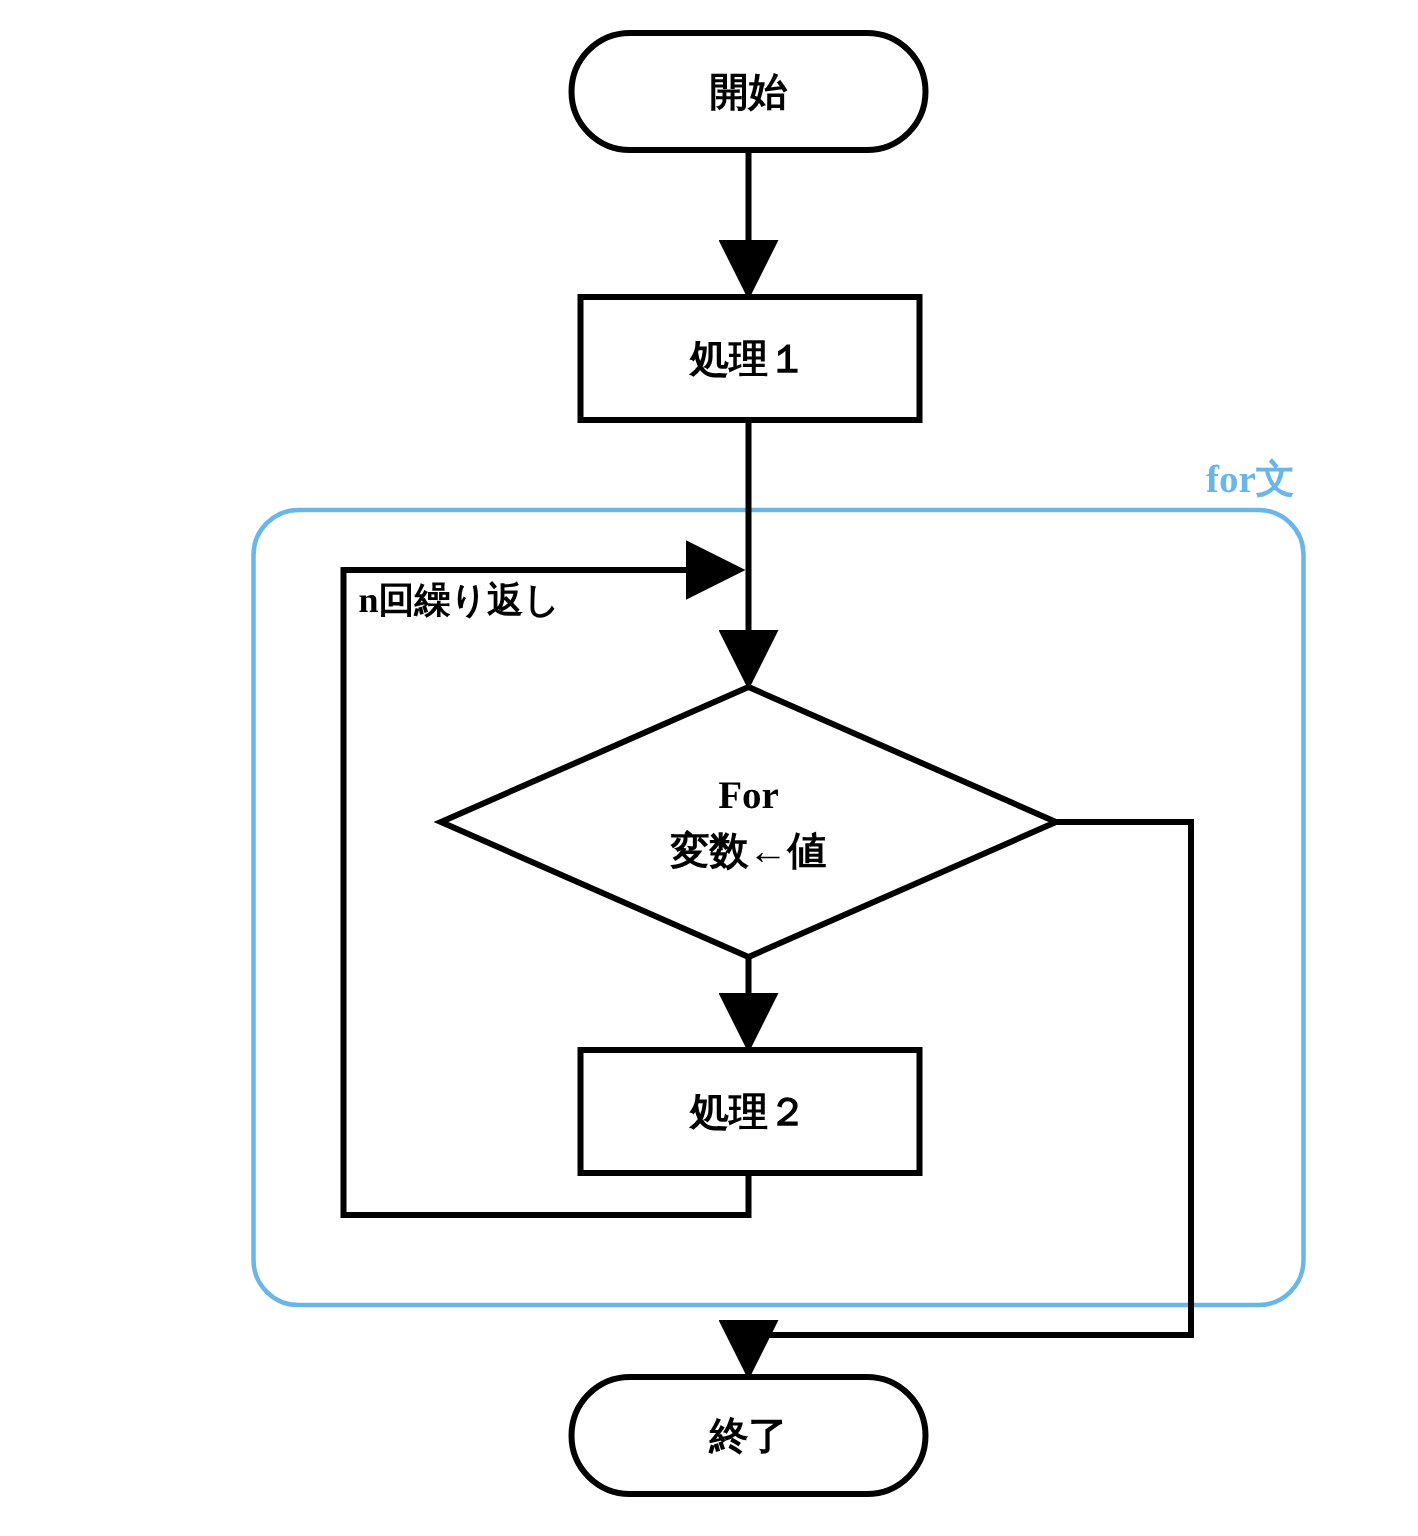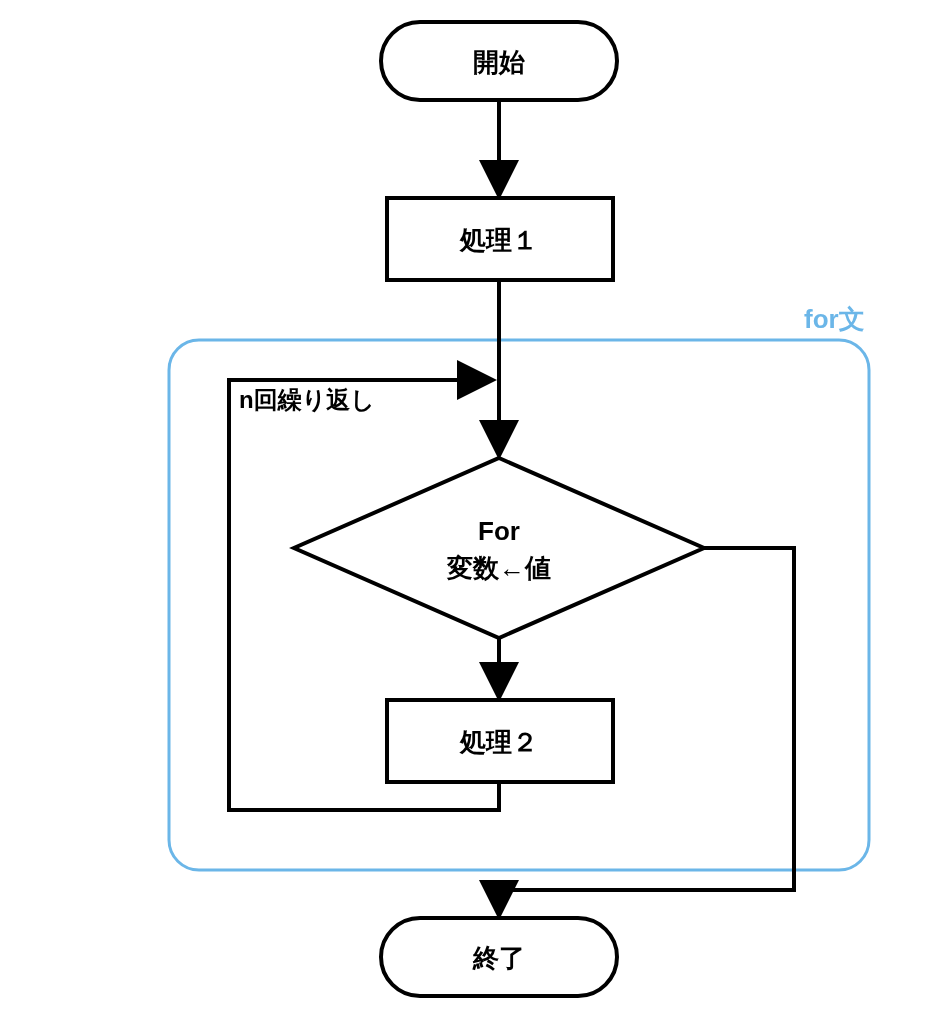--- a/index.html
+++ b/index.html
@@ -6,20 +6,21 @@
       margin: 0;
       padding: 0;
       background: white;
       font-family: sans-serif;
     }
     .canvas {
       width: 878px;
       height: 1024px;
       position: relative;
       margin: 0 auto;
+      font-family: Liberation Serif, serif;
     }
     svg {
       display: block;
     }
     .shape-text {
       font-size: 26px;
       font-weight: bold;
       text-anchor: middle;
       dominant-baseline: middle;
     }

